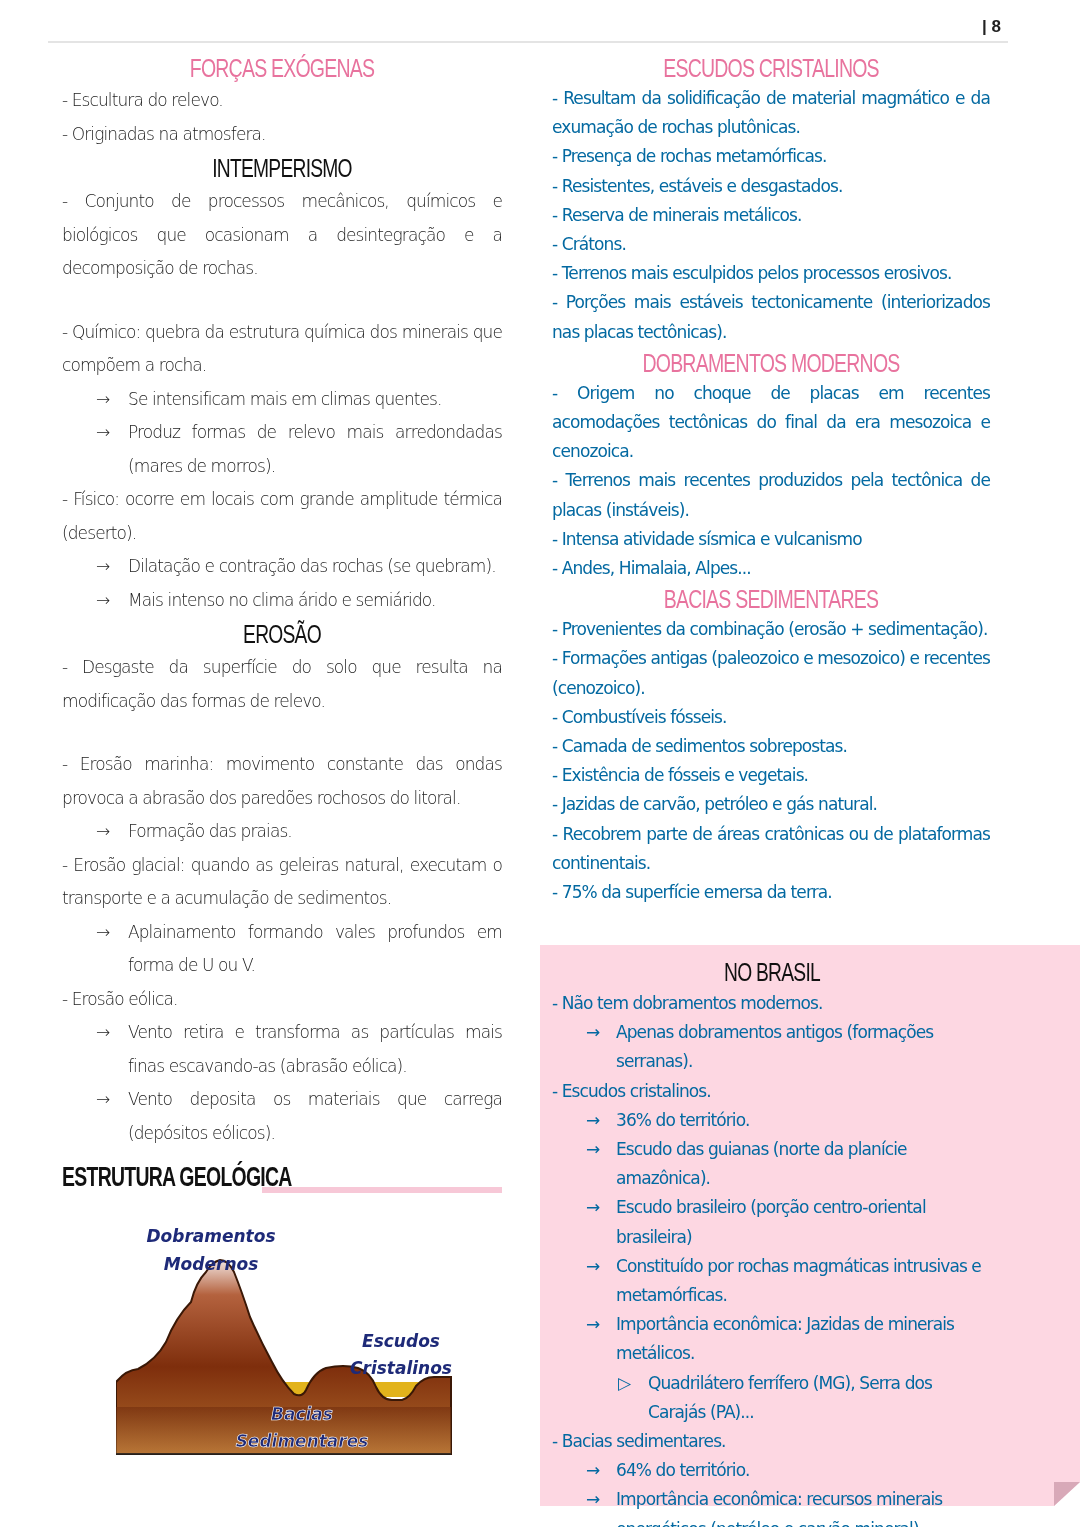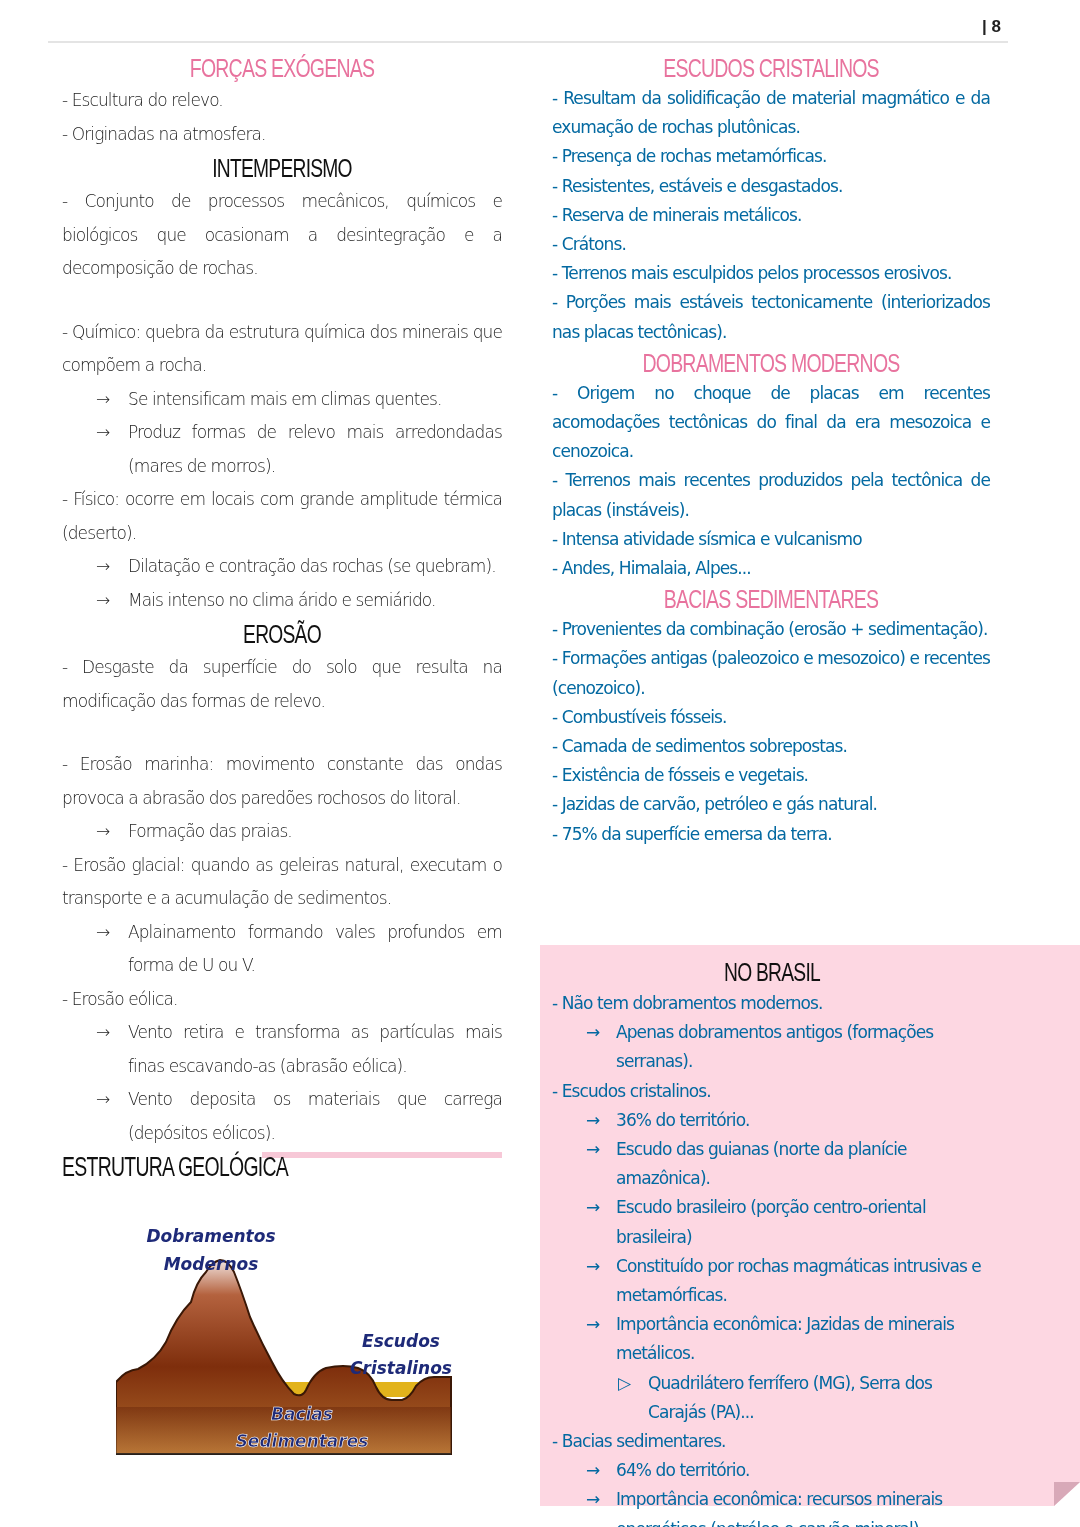--- a/index.html
+++ b/index.html
@@ -21,21 +21,21 @@
     .tr { font-size: 17px; letter-spacing: -0.9px; line-height: 29.2px; color: #0369a1; font-family: "DejaVu Sans", sans-serif; }
     .tr.just { text-align: justify; }
 
     .arrow-item { display: flex; }
     .arrow-item .ar { width: 66px; flex: 0 0 66px; padding-left: 34px; font-size: 17px; }
     .arrow-item .tx { flex: 1; }
     .arrow-item.deep .ar { width: 98px; flex: 0 0 98px; padding-left: 66px; }
 
     .blank { height: 30px; }
 
-    .geo-header { display: flex; align-items: flex-start; margin-top: 2px; }
+    .geo-header { display: flex; align-items: flex-end; margin-top: 12px; font-weight: bold; }
     .geo-title { color: #111; font-family: "Liberation Sans", sans-serif; font-size: 27px; letter-spacing: -1px; transform: scaleX(0.72); transform-origin: left center; white-space: nowrap; width: 200px; }
     .geo-line { height: 6px; background: #f7c8d7; width: 252px; margin-left: 0px; }
 
     .diagram { position: absolute; left: 116px; top: 1222px; width: 340px; height: 234px; }
 
     .brasil-box { position: absolute; left: 540px; top: 945px; width: 540px; height: 561px; background: #fdd7e2; }
     .brasil-inner { position: absolute; left: 12px; top: 10px; width: 440px; }
     .brasil-box .arrow-item .ar { width: 64px; flex: 0 0 64px; padding-left: 34px; }
     .brasil-box .arrow-item.deep .ar { width: 96px; flex: 0 0 96px; padding-left: 66px; }
     .fold { position: absolute; right: 0; bottom: 0; width: 26px; height: 24px; }
@@ -150,20 +150,21 @@
   <div class="tr">- Intensa atividade sísmica e vulcanismo</div>
   <div class="tr">- Andes, Himalaia, Alpes...</div>
 
   <div class="h-pink">BACIAS SEDIMENTARES</div>
   <div class="tr">- Provenientes da combinação (erosão + sedimentação).</div>
   <div class="tr just">- Formações antigas (paleozoico e mesozoico) e recentes (cenozoico).</div>
   <div class="tr">- Combustíveis fósseis.</div>
   <div class="tr">- Camada de sedimentos sobrepostas.</div>
   <div class="tr">- Existência de fósseis e vegetais.</div>
   <div class="tr">- Jazidas de carvão, petróleo e gás natural.</div>
+  <div class="tr just">- Recobrem parte de áreas cratônicas ou de plataformas continentais.</div>
   <div class="tr">- 75% da superfície emersa da terra.</div>
 </div>
 
 <div class="brasil-box">
   <div class="brasil-inner">
     <div class="h-black">NO BRASIL</div>
     <div class="tr">- Não tem dobramentos modernos.</div>
     <div class="arrow-item tr">
       <span class="ar">→</span>
       <span class="tx">Apenas dobramentos antigos (formações serranas).</span>

